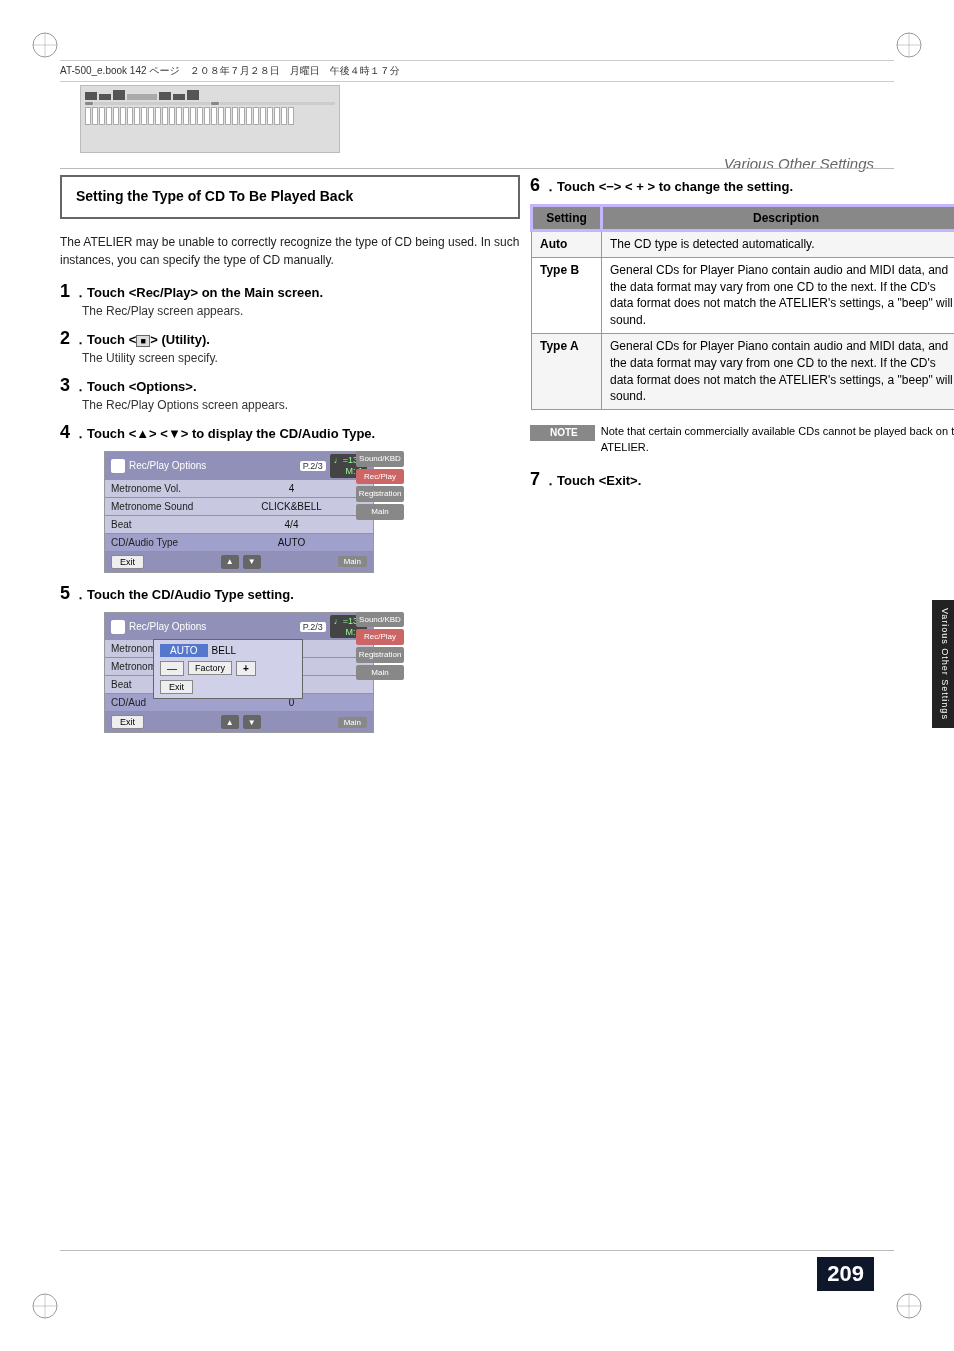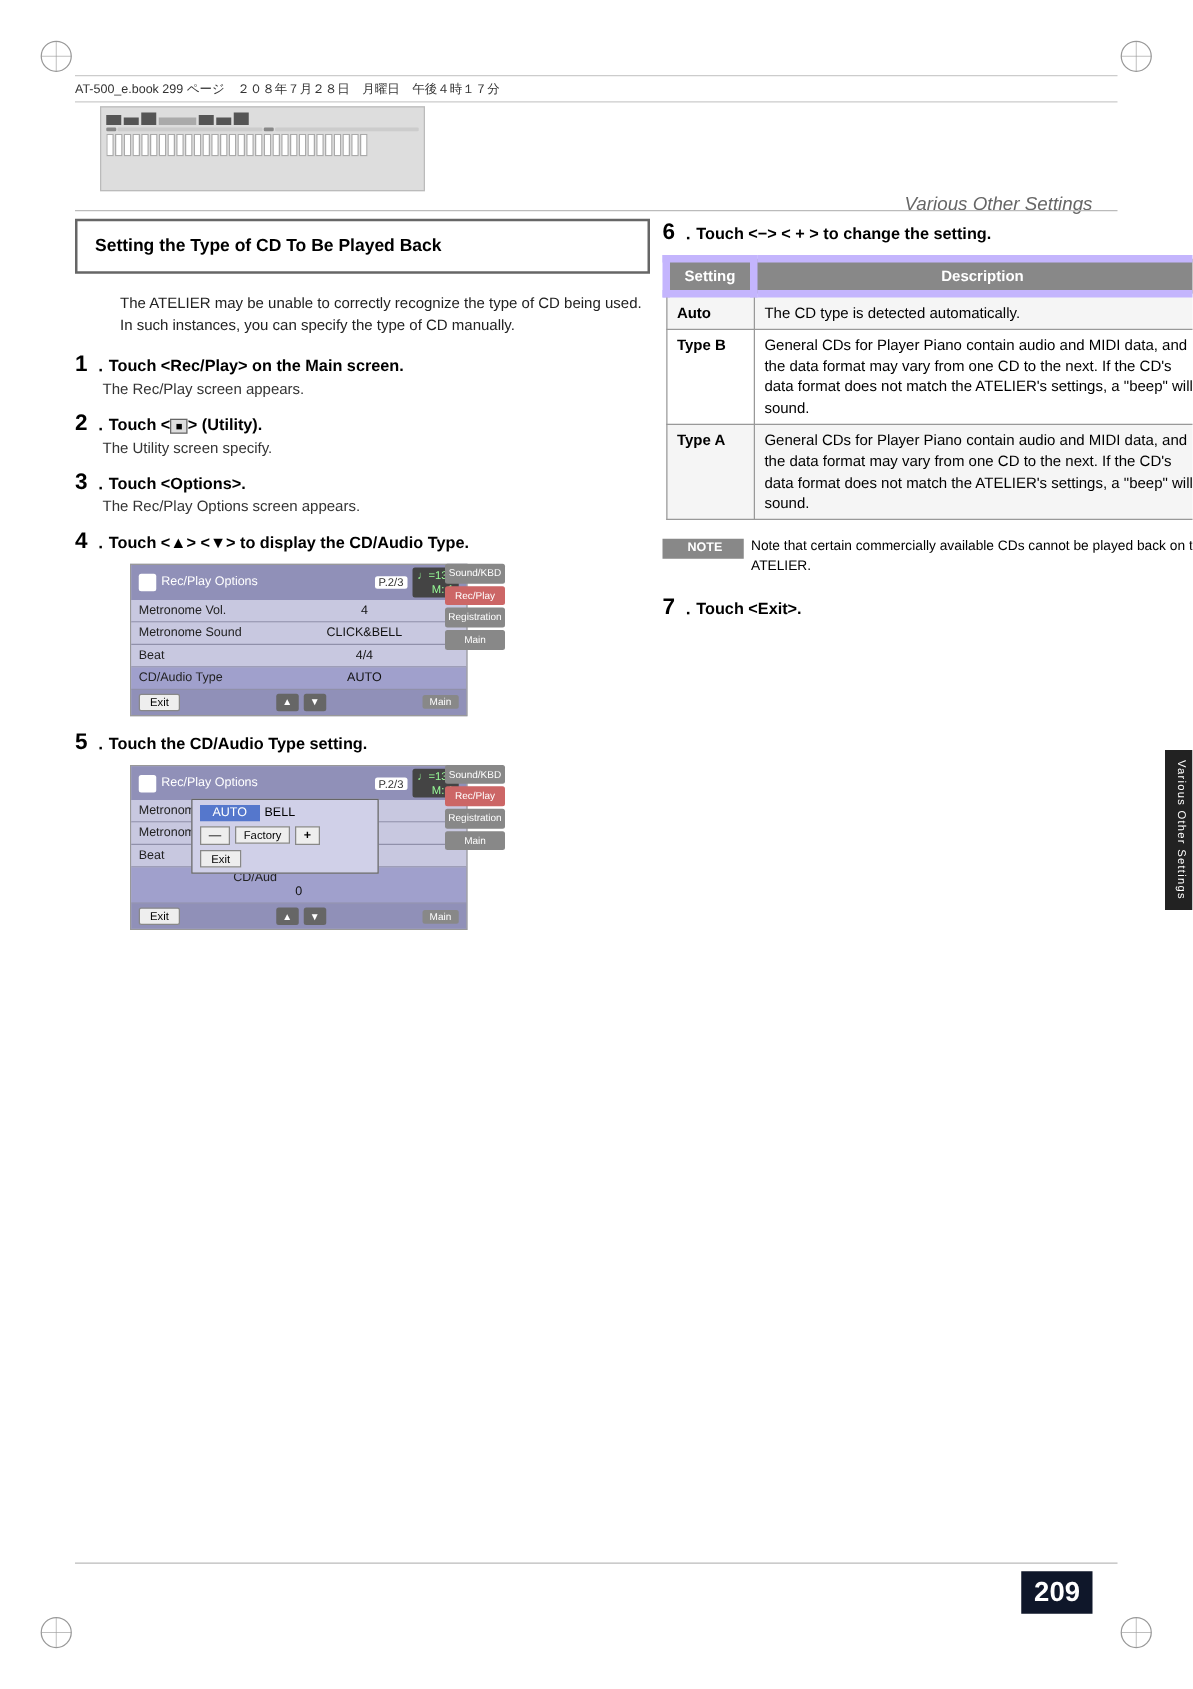--- a/index.html
+++ b/index.html
@@ -76,21 +76,20 @@
       font-weight: bold;
       margin-bottom: 0;
       line-height: 1.3;
     }
 
     .intro-text {
       font-size: 12px;
       line-height: 1.5;
       margin-bottom: 12px;
       color: #222;
-      margin-left: 36px;
     }
 
     
     .step {
       margin-bottom: 10px;
     }
     .step-header {
       font-size: 13px;
       font-weight: bold;
       margin-bottom: 2px;
@@ -238,25 +237,25 @@
 
     
     .settings-table {
       width: 100%;
       border-collapse: collapse;
       margin-bottom: 14px;
       font-size: 12px;
     }
     .settings-table th {
       background: #888;
-      color: #ffffff;
+      color: #000000;
       padding: 4px 8px;
       text-align: center;
       font-size: 12px;
-      border: 6px solid #c4b5fd;
+      border: 3px solid #c4b5fd;
     }
     .settings-table td {
       padding: 4px 8px;
       border: 1px solid #999;
       vertical-align: top;
       line-height: 1.4;
     }
     .settings-table td:first-child {
       font-weight: bold;
       width: 70px;
@@ -336,21 +335,21 @@
       <line x1="15" y1="3" x2="15" y2="27" stroke="#999" stroke-width="0.5"></line>
       <line x1="3" y1="15" x2="27" y2="15" stroke="#999" stroke-width="0.5"></line>
     </svg>
 </div>
 
 <div class="side-tab">
   <span>Various Other Settings</span>
 </div>
 
 <div class="file-info-bar">
-  <span>AT-500_e.book  299 ページ　２０８年７月２８日　月曜日　午後４時１７分</span>
+  <span>AT-500_e.book  142 ページ　２０８年７月２８日　月曜日　午後４時１７分</span>
 </div>
 
 <div style="position:absolute; top:85px; left:80px; width:280px; height:72px;">
   <div style="display:flex; flex-direction:column; gap:2px; padding:4px; border:1px solid #bbb; background:#ddd; width:260px; height:68px;">
 
     <div style="display:flex; gap:2px; align-items:flex-end; height:10px;">
       <div style="width:12px;height:8px;background:#555;"></div>
       <div style="width:12px;height:6px;background:#555;"></div>
       <div style="width:12px;height:10px;background:#555;"></div>
       <div style="width:30px;height:6px;background:#aaa;"></div>
@@ -520,21 +519,21 @@
           <span class="screen-row-value">4</span>
         </div>
         <div class="screen-row">
           <span class="screen-row-label">Metronome</span>
           <span class="screen-row-value"></span>
         </div>
         <div class="screen-row">
           <span class="screen-row-label">Beat</span>
           <span class="screen-row-value"></span>
         </div>
-        <div class="screen-row" style="background:#a0a0cc;flex-direction:column;">
+        <div class="screen-row" style="background:#a0a0cc;">
           <span class="screen-row-label">CD/Aud</span>
           <span class="screen-row-value">0</span>
         </div>
         <div class="screen-footer">
           <span class="screen-exit-btn">Exit</span>
           <div class="screen-arrows">
             <div class="screen-arrow-btn">▲</div>
             <div class="screen-arrow-btn">▼</div>
           </div>
           <span class="screen-main-btn">Main</span>

